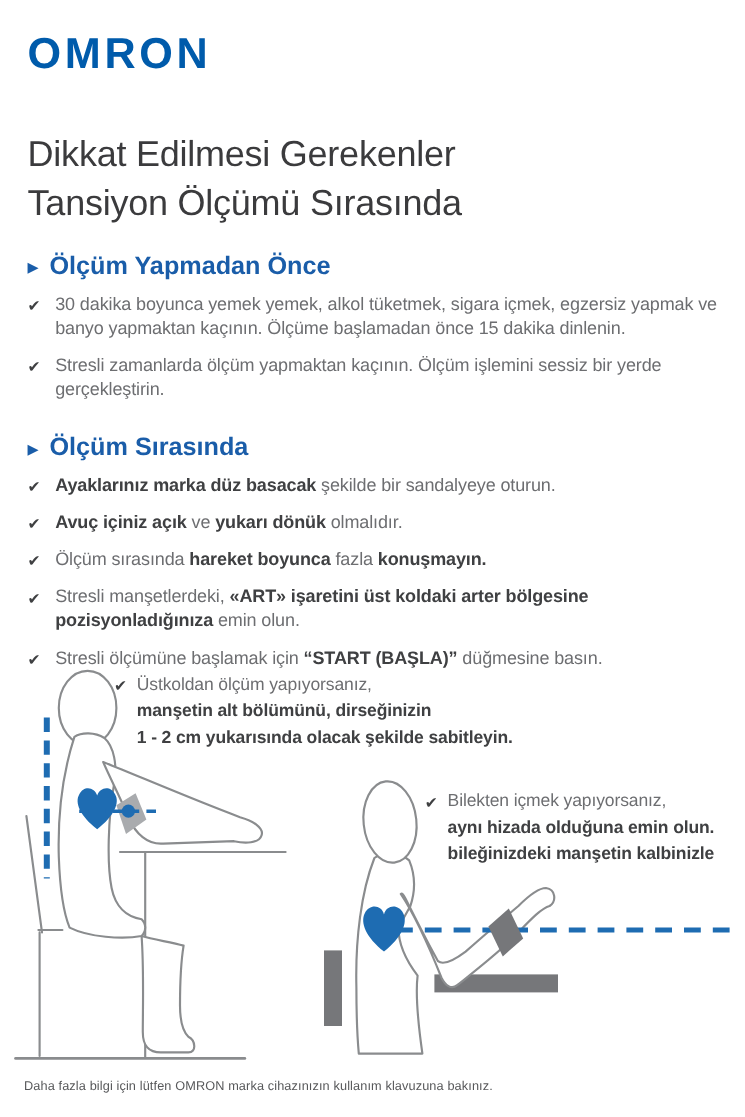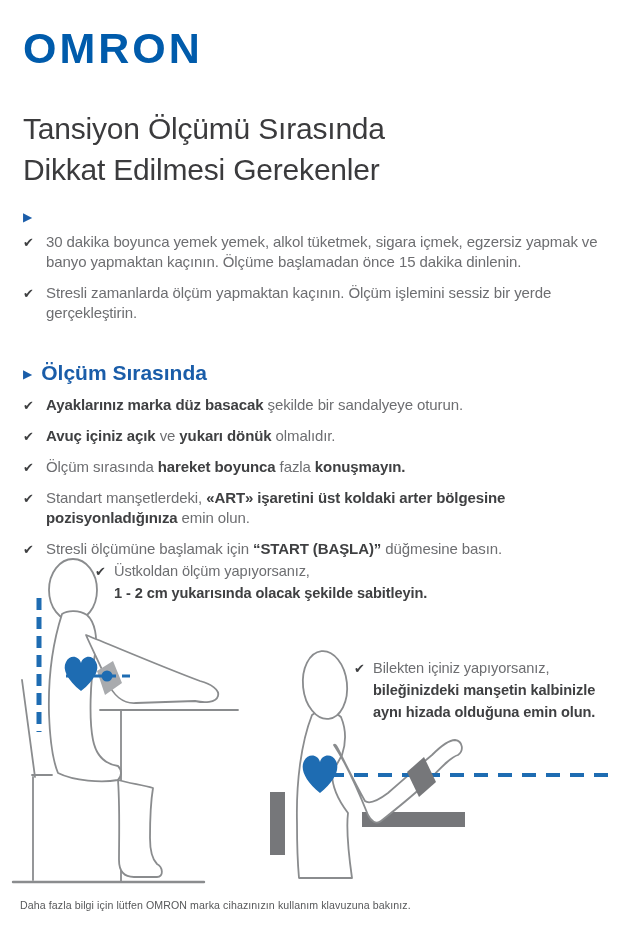--- a/index.html
+++ b/index.html
@@ -1,18 +1,18 @@
 <!DOCTYPE html>
 <html><head>
 <meta charset="utf-8">
 <style>
   html,body{margin:0;padding:0;background:#fff;}
   .page{position:relative;width:621px;height:931px;background:#ffffff;overflow:hidden;
         font-family:"Liberation Sans","DejaVu Sans",sans-serif;}
-  .logo{position:absolute;left:23px;top:24px;font-size:43px;font-weight:800;
+  .logo{position:absolute;left:23px;top:24px;font-size:36px;font-weight:800;
         color:#005BAB;letter-spacing:3px;}
   .title{position:absolute;left:23px;top:108px;font-size:30px;line-height:41px;
          color:#3B3B3D;font-weight:400;letter-spacing:-0.2px;}
   .section{position:absolute;left:23px;width:578px;}
   #section1{top:209px;}
   #section2{top:360px;}
   .section-head{display:flex;align-items:center;gap:9px;color:#1A5DA9;
                 font-weight:bold;font-size:21px;line-height:26px;margin-bottom:9px;}
   .section-head .tri{font-size:12px;line-height:1;margin-top:2px;}
   .bullet{position:relative;padding-left:23px;color:#6D6E71;font-size:15px;
@@ -30,27 +30,28 @@
   .footer{position:absolute;left:20px;top:899px;font-size:10.6px;color:#57585A;letter-spacing:0.1px;text-align:right;}
 </style>
 </head>
 <body>
 
 <div class="page">
 
   <div class="logo">OMRON</div>
 
   <div class="title">
+    <div>Dikkat Edilmesi Gerekenler</div>
     <div>Tansiyon Ölçümü Sırasında</div>
-    <div>Dikkat Edilmesi Gerekenler</div>
   </div>
 
   <div class="section" id="section1">
     <div class="section-head">
       <span class="tri">▶</span>
+      <span>Ölçüm Yapmadan Önce</span>
     </div>
     <div class="bullet">
       <span class="check">✔</span>
       <span>30 dakika boyunca yemek yemek, alkol tüketmek, sigara içmek, egzersiz yapmak ve banyo yapmaktan kaçının. Ölçüme başlamadan önce 15 dakika dinlenin.</span>
     </div>
     <div class="bullet">
       <span class="check">✔</span>
       <span>Stresli zamanlarda ölçüm yapmaktan kaçının. Ölçüm işlemini sessiz bir yerde gerçekleştirin.</span>
     </div>
   </div>
@@ -63,21 +64,21 @@
     <div class="bullet">
       <span class="check">✔</span><span class="b">Ayaklarınız marka düz basacak</span><span> şekilde bir sandalyeye oturun.</span>
     </div>
     <div class="bullet">
       <span class="check">✔</span><span class="b">Avuç içiniz açık</span><span> ve </span><span class="b">yukarı dönük</span><span> olmalıdır.</span>
     </div>
     <div class="bullet">
       <span class="check">✔</span><span>Ölçüm sırasında </span><span class="b">hareket boyunca</span><span> fazla </span><span class="b">konuşmayın.</span>
     </div>
     <div class="bullet">
-      <span class="check">✔</span><span>Standart manşetlerdeki, </span><span class="b">«ART» işaretini üst koldaki arter bölgesine pozisyonladığınıza</span><span> emin olun.</span>
+      <span class="check">✔</span><span>Stresli manşetlerdeki, </span><span class="b">«ART» işaretini üst koldaki arter bölgesine pozisyonladığınıza</span><span> emin olun.</span>
     </div>
     <div class="bullet">
       <span class="check">✔</span><span>Stresli ölçümüne başlamak için </span><span class="b">“START (BAŞLA)”</span><span> düğmesine basın.</span>
     </div>
   </div>
 
   <svg class="fig-left" width="240" height="336" viewBox="0 0 240 336" xmlns="http://www.w3.org/2000/svg">
     <g fill="none" stroke="#8A8C8E" stroke-width="1.8" stroke-linecap="round">
       <path d="M 14 126 L 27 223 M 24 221 L 44 221 M 25 223 L 25 326"></path>
       <path d="M 92 156 L 230 156 M 113 156 L 113 327"></path>
@@ -92,38 +93,39 @@
     <polygon fill="#A9ABAE" points="89,117 105,107 114,129 97,141"></polygon>
     <path fill="#1E6CB2" d="M 73 137 C 59 126, 54 115, 58 108 C 62 100, 71 102, 73 109 C 75 102, 84 100, 88 108 C 92 115, 87 126, 73 137 Z"></path>
     <line x1="31" y1="44" x2="31" y2="178" stroke="#1E6CB2" stroke-width="5" stroke-dasharray="12 7"></line>
     <line x1="58" y1="122" x2="128" y2="122" stroke="#1E6CB2" stroke-width="3" stroke-dasharray="8 6"></line>
     <circle cx="99" cy="122" r="5.5" fill="#1E6CB2"></circle>
   </svg>
 
   <div class="ann" id="ann-upper">
     <span class="check">✔</span>
     <div class="l1">Üstkoldan ölçüm yapıyorsanız,</div>
+    <div class="lb">manşetin alt bölümünü, dirseğinizin</div>
     <div class="lb">1 - 2 cm yukarısında olacak şekilde sabitleyin.</div>
   </div>
 
   <svg class="fig-right" width="352" height="235" viewBox="0 0 352 235" xmlns="http://www.w3.org/2000/svg">
     <rect x="2" y="147" width="15" height="63" fill="#76777A"></rect>
     <rect x="94" y="167" width="103" height="15" fill="#76777A"></rect>
     <g fill="#ffffff" stroke="#8A8C8E" stroke-width="1.8" stroke-linejoin="round">
       <path d="M 44 70 C 33 98, 28 138, 29 178 C 29 205, 30 222, 31 233 L 84 233 C 80 205, 78 185, 80 168 C 70 155, 64 142, 64 128 L 74 110 C 78 98, 78 84, 73 72 C 64 64, 52 64, 44 70 Z"></path>
       <ellipse cx="57" cy="40" rx="22" ry="34" transform="rotate(-6 57 40)"></ellipse>
       <path d="M 66 100 C 78 118, 92 150, 100 170 C 103 176, 108 180, 113 176 C 128 164, 146 150, 158 138 C 170 126, 182 112, 190 110 C 196 106, 195 96, 187 95 C 180 95, 172 102, 164 110 C 152 120, 136 134, 120 148 C 112 154, 102 160, 97 156 C 88 140, 76 116, 70 104 C 68 100, 67 99, 66 100 Z"></path>
     </g>
     <path fill="#1E6CB2" d="M 52 148 C 37 136, 32 124, 36 116 C 40 108, 50 109, 52 117 C 54 109, 64 108, 68 116 C 72 124, 67 136, 52 148 Z"></path>
     <line x1="62" y1="130" x2="346" y2="130" stroke="#1E6CB2" stroke-width="4" stroke-dasharray="14 10"></line>
     <polygon fill="#76777A" points="139,127 156,112 168,137 151,152"></polygon>
   </svg>
 
   <div class="ann" id="ann-wrist">
     <span class="check">✔</span>
-    <div class="l1">Bilekten içiniz yapıyorsanız,</div>
+    <div class="l1">Bilekten içmek yapıyorsanız,</div>
+    <div class="lb">aynı hizada olduğuna emin olun.</div>
     <div class="lb">bileğinizdeki manşetin kalbinizle</div>
-    <div class="lb">aynı hizada olduğuna emin olun.</div>
   </div>
 
   <div class="footer">Daha fazla bilgi için lütfen OMRON marka cihazınızın kullanım klavuzuna bakınız.</div>
 
 </div>
 
 </body></html>

